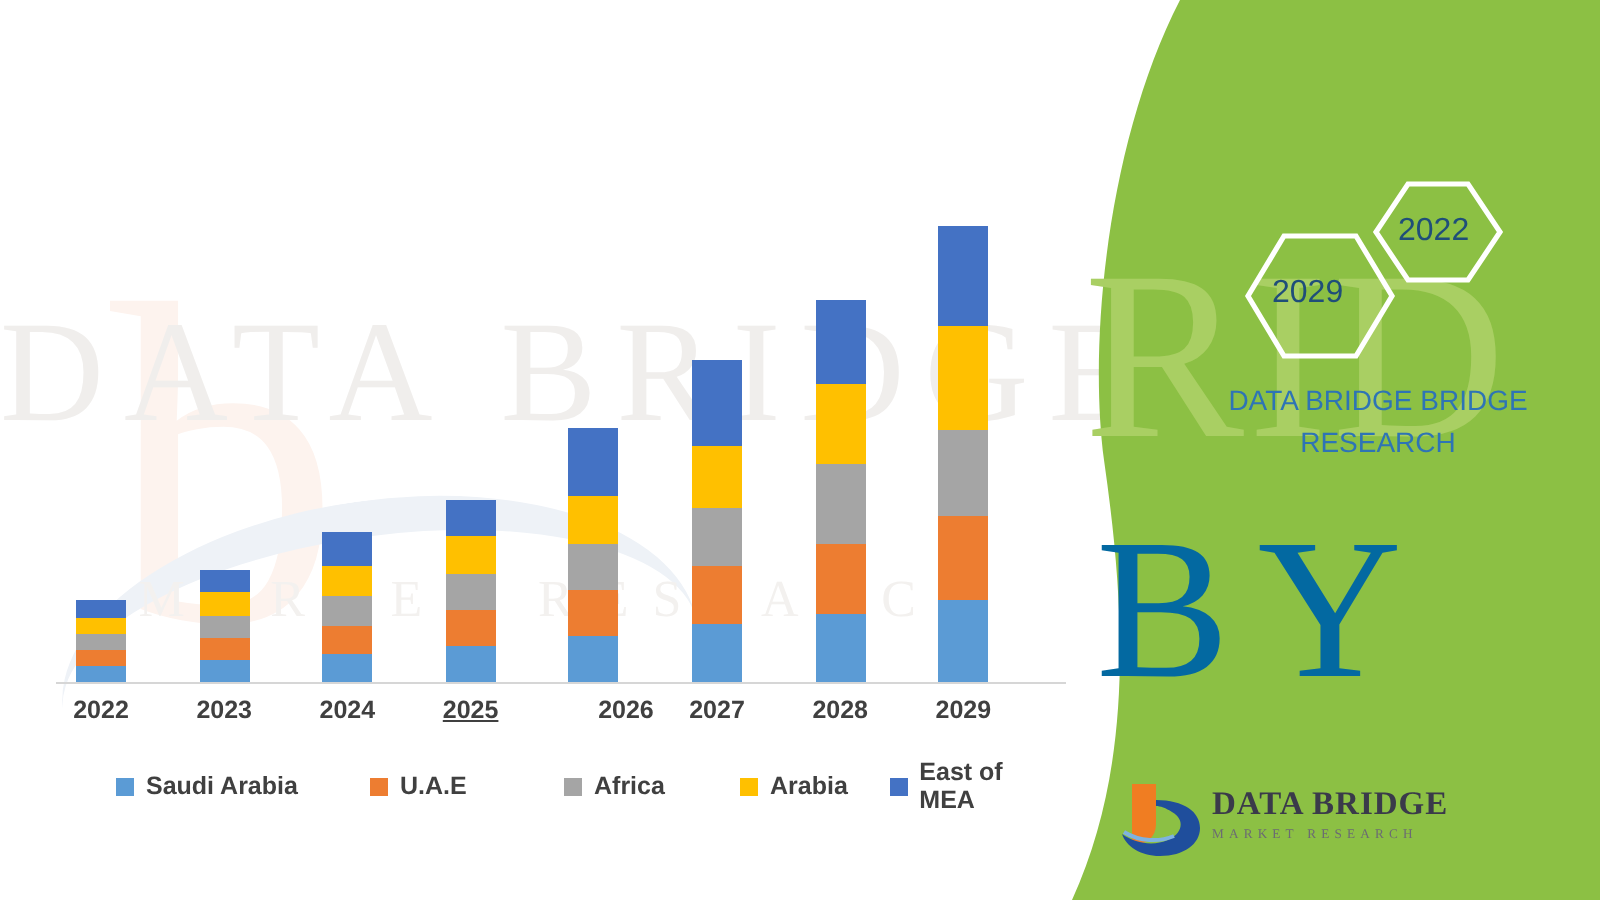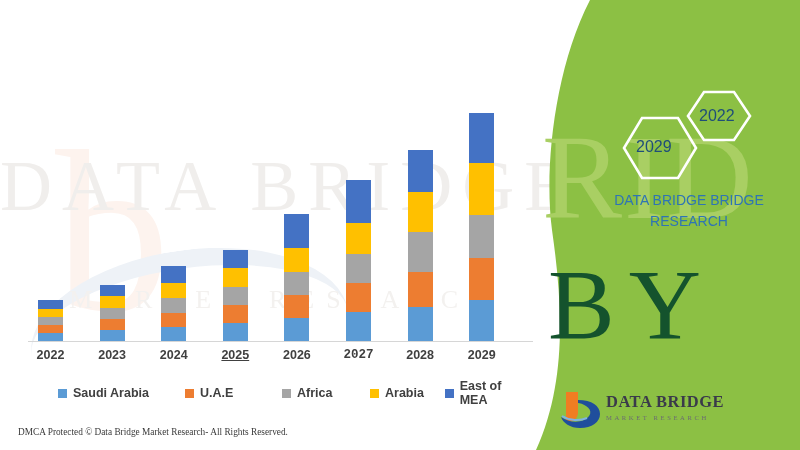--- a/index.html
+++ b/index.html
@@ -46,21 +46,21 @@
   .footer .src{margin-left:32px;}
 
   
   .green{position:absolute;left:528px;top:0;width:272px;height:450px;}
   .green svg{position:absolute;left:0;top:0;}
   .gtitle{position:absolute;right:20px;top:10px;width:200px;text-align:right;
           color:#ffffff;font-size:14.5px;line-height:1.55;}
   .gwm{position:absolute;left:14px;top:118px;font-family:"Liberation Serif",serif;
        font-size:120px;color:#a9cf63;line-height:1;letter-spacing:2px;pointer-events:none;}
   .gwm2{position:absolute;left:20px;top:255px;font-family:"Liberation Serif",serif;
-       font-size:100px;color:#14532d;line-height:1;letter-spacing:14px;pointer-events:none;}
+       font-size:100px;color:#0369a1;line-height:1;letter-spacing:14px;pointer-events:none;}
   .hexwrap{position:absolute;left:72px;top:88px;width:190px;height:90px;}
   .hexlabel{position:absolute;color:#1F4E79;font-size:16px;font-weight:500;}
   .dbmr{position:absolute;left:66px;top:190px;width:190px;text-align:center;
         color:#2E74B5;font-size:14px;line-height:1.5;}
 
   
   .logo{position:absolute;left:560px;top:388px;width:170px;height:46px;}
   .logo-text{position:absolute;left:46px;top:6px;}
   .logo-main{font-family:"Liberation Serif",serif;font-size:16.5px;color:#3A3A4A;
              letter-spacing:0.5px;font-weight:600;line-height:1;}
@@ -136,22 +136,22 @@
           <div class="seg" style="height: 43px; background: rgb(165, 165, 165);"></div>
           <div class="seg" style="height: 42px; background: rgb(237, 125, 49);"></div>
           <div class="seg" style="height: 41px; background: rgb(91, 155, 213);"></div>
         </div>
       </div>
     <div id="xlabels">
         <div class="xlabel" style="left: 20.5px;">2022</div>
         <div class="xlabel" style="left: 82.1px;">2023</div>
         <div class="xlabel" style="left: 143.7px;">2024</div>
         <div class="xlabel" style="left: 205.3px; text-decoration: underline;">2025</div>
-        <div class="xlabel" style="left: 266.9px;">2026</div>
-        <div class="xlabel" style="left: 328.5px; font-family: Liberation Mono, monospace;">2027</div>
+        <div class="xlabel" style="left: 266.9px; text-align: right;">2026</div>
+        <div class="xlabel" style="left: 328.5px;">2027</div>
         <div class="xlabel" style="left: 390.1px;">2028</div>
         <div class="xlabel" style="left: 451.7px;">2029</div>
       </div>
   </div>
 
   <div class="legend" id="legend">
       <div class="lg-item" style="position: absolute; left: 18px;">
         <span class="lg-sw" style="background: rgb(91, 155, 213);"></span>
         <span>Saudi Arabia</span>
       </div>
@@ -167,21 +167,20 @@
         <span class="lg-sw" style="background: rgb(255, 192, 0);"></span>
         <span>Arabia</span>
       </div>
       <div class="lg-item" style="position: absolute; left: 405px;">
         <span class="lg-sw" style="background: rgb(68, 114, 196);"></span>
         <span>East of MEA</span>
       </div>
     </div>
 
   <div class="footer">
-    <span>DMCA Protected © Data Bridge Market Research- All Rights Reserved.</span>
   </div>
 
   <div class="green">
     <svg width="272" height="450" viewBox="0 0 272 450">
       <path id="greenShape" d="M 62 0 L 272 0 L 272 450 L 8 450 C 40 380 34 300 24 230 C 16 170 26 70 62 0 Z" fill="#8CC044"></path>
     </svg>
     <div class="gwm">RID</div>
     <div class="gwm2">BY</div>
 
     <div class="hexwrap">

